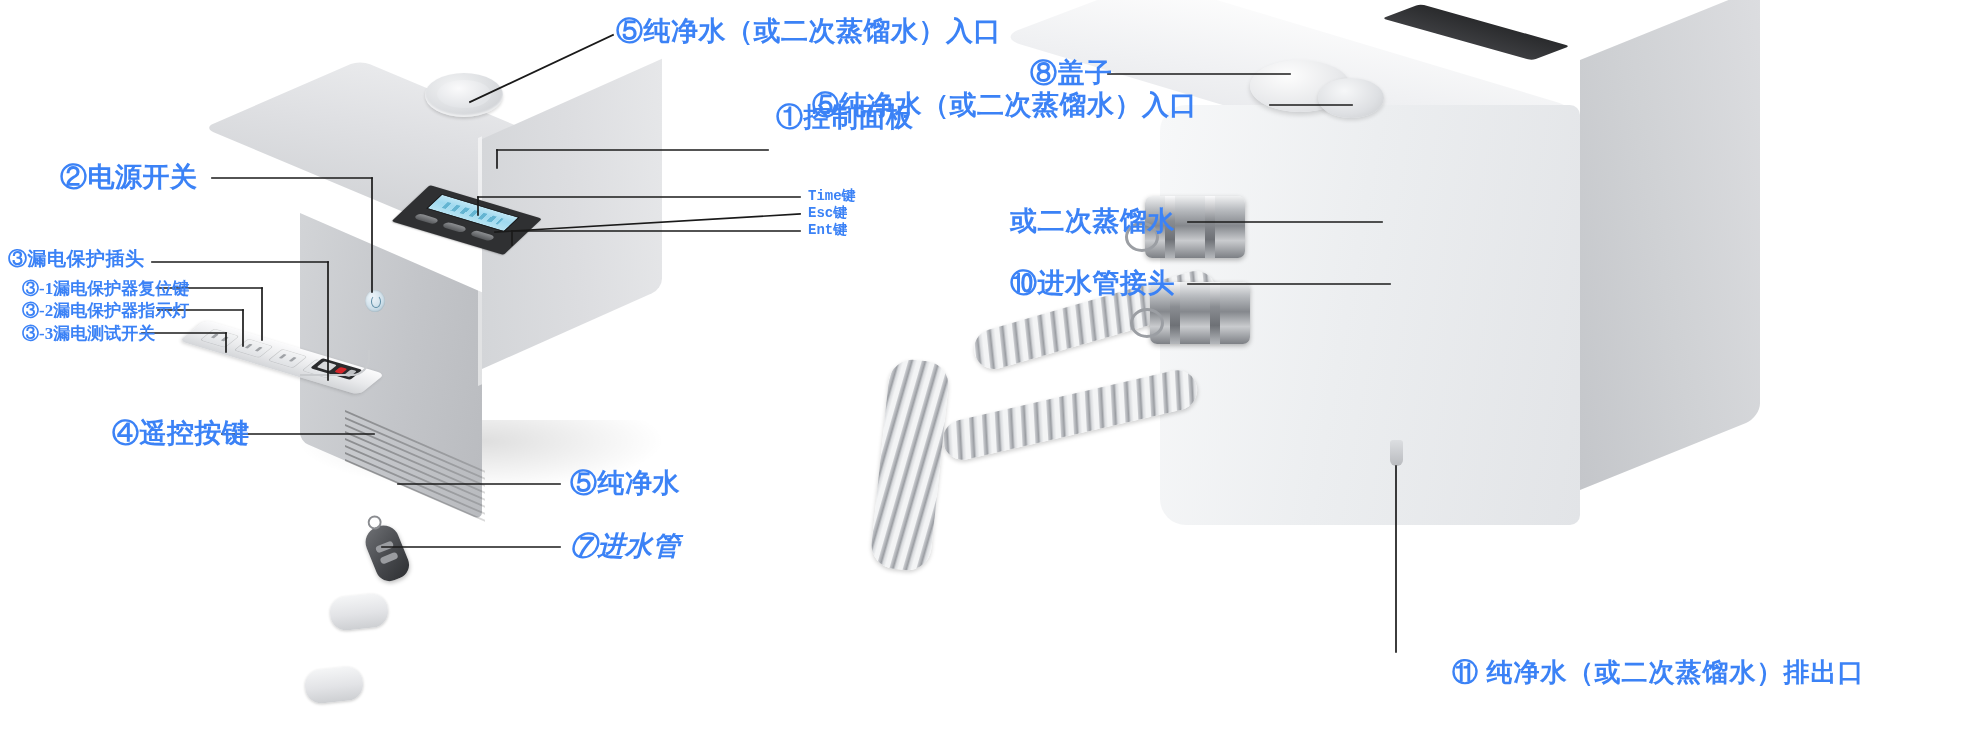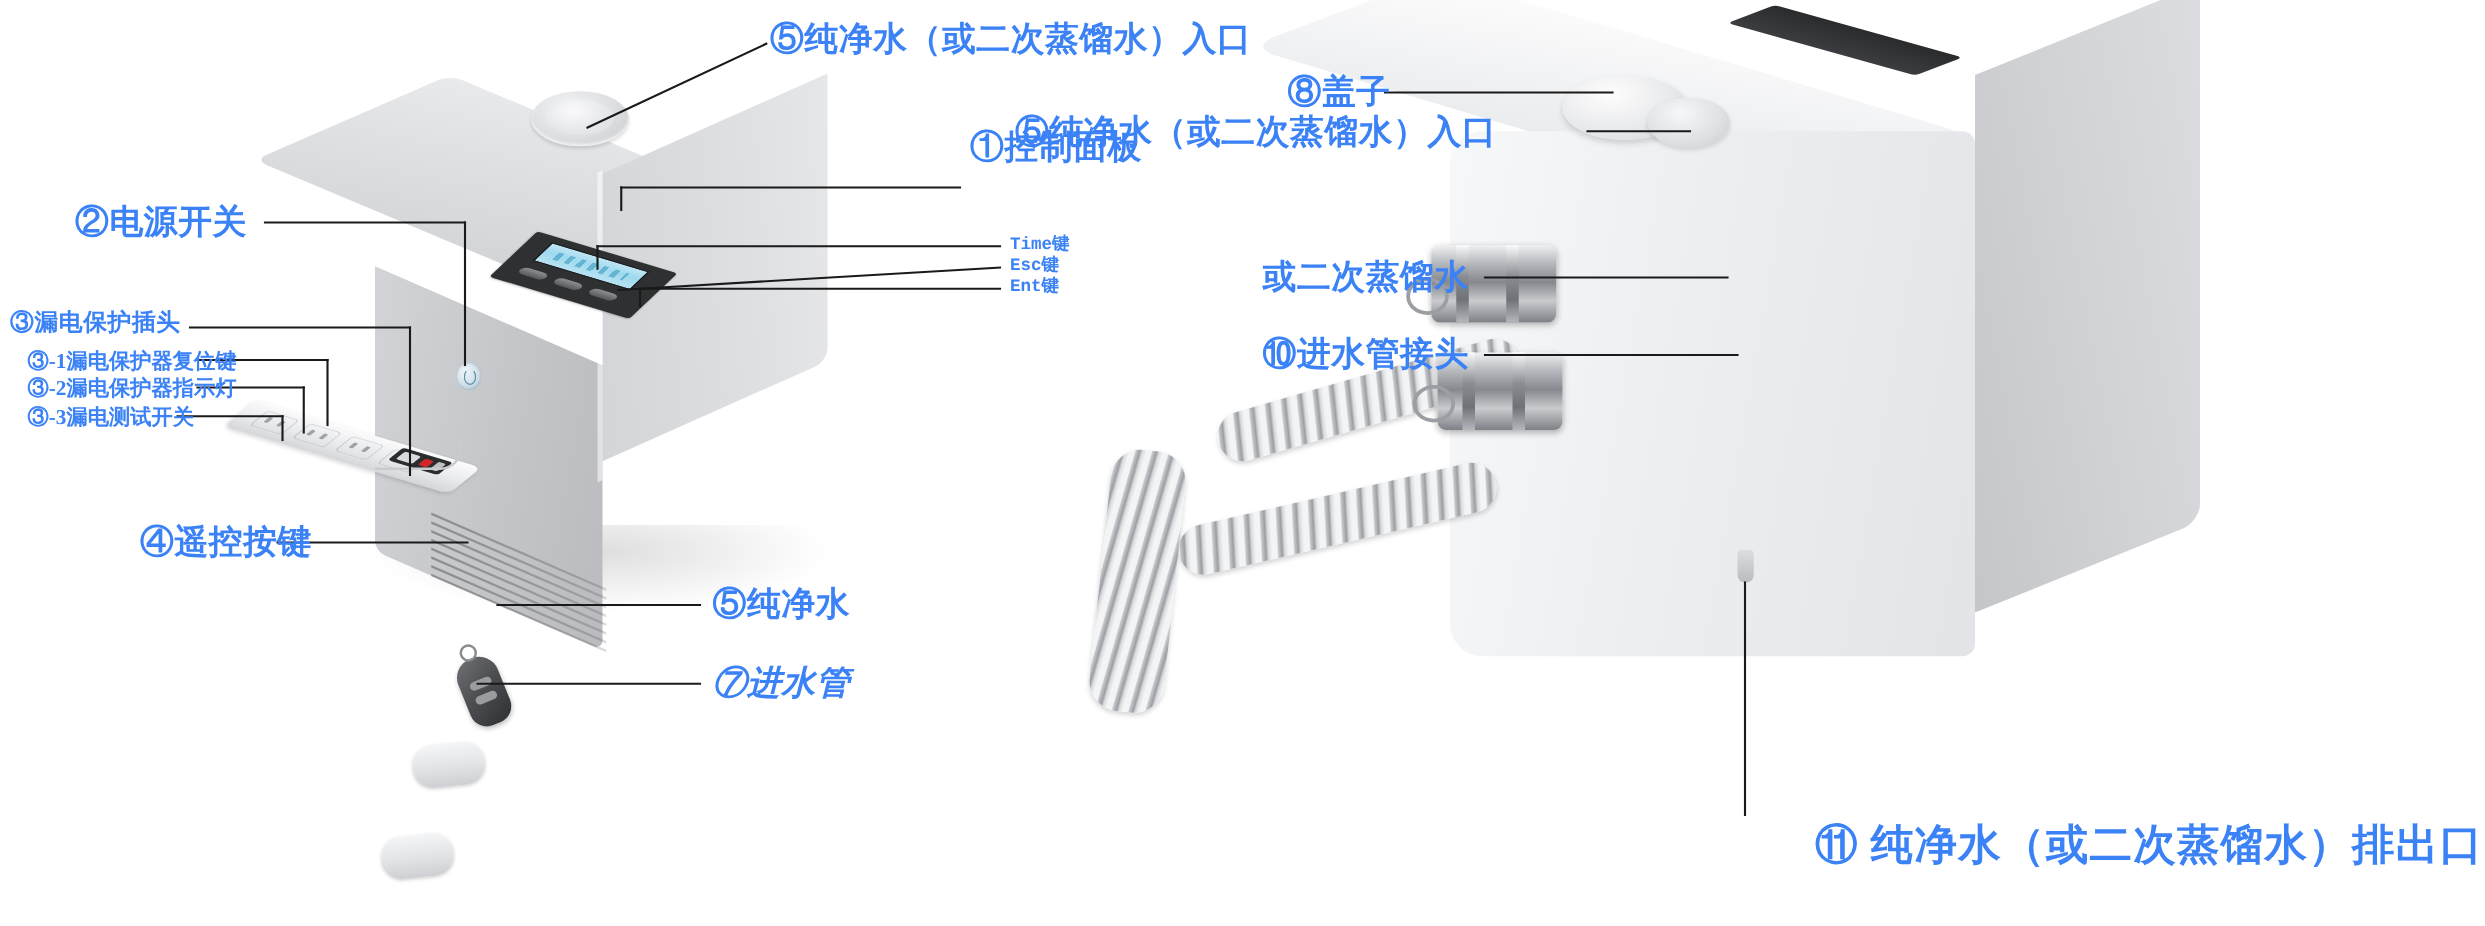--- a/index.html
+++ b/index.html
@@ -21,21 +21,21 @@
     color: #3b82f6;
     white-space: nowrap;
     font-family: "Liberation Serif", "DejaVu Serif", serif;
     font-weight: 700;
     line-height: 1;
   }
   .lbl.big   { font-size: 27px; letter-spacing: .5px; }
   .lbl.mid   { font-size: 19px; letter-spacing: .5px; }
   .lbl.small { font-size: 17px; font-weight: 700; letter-spacing: 0; }
   .lbl.tiny  { font-size: 14px; font-weight: 700; font-family: "Liberation Mono","DejaVu Sans Mono",monospace; }
-  .lbl.xl    { font-size: 34px; letter-spacing: 1px; }
+  .lbl.xl    { font-size: 26px; letter-spacing: 1px; }
   svg.overlay {
     position: absolute; left: 0; top: 0;
     width: 1988px; height: 741px;
     pointer-events: none;
   }
 
   
   #leftScene { position: absolute; left: 0; top: 0; width: 1000px; height: 741px; }
 
   

